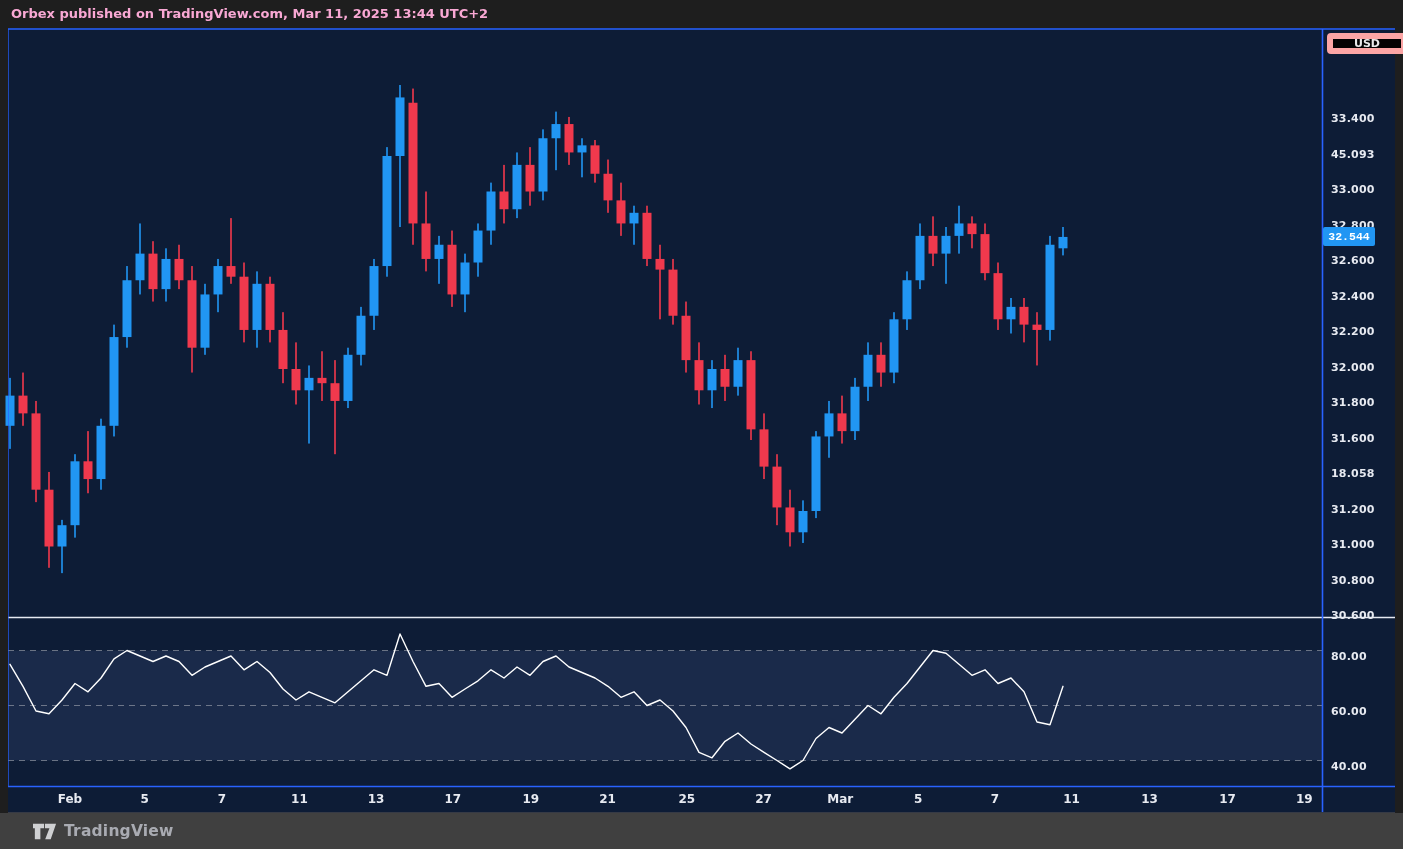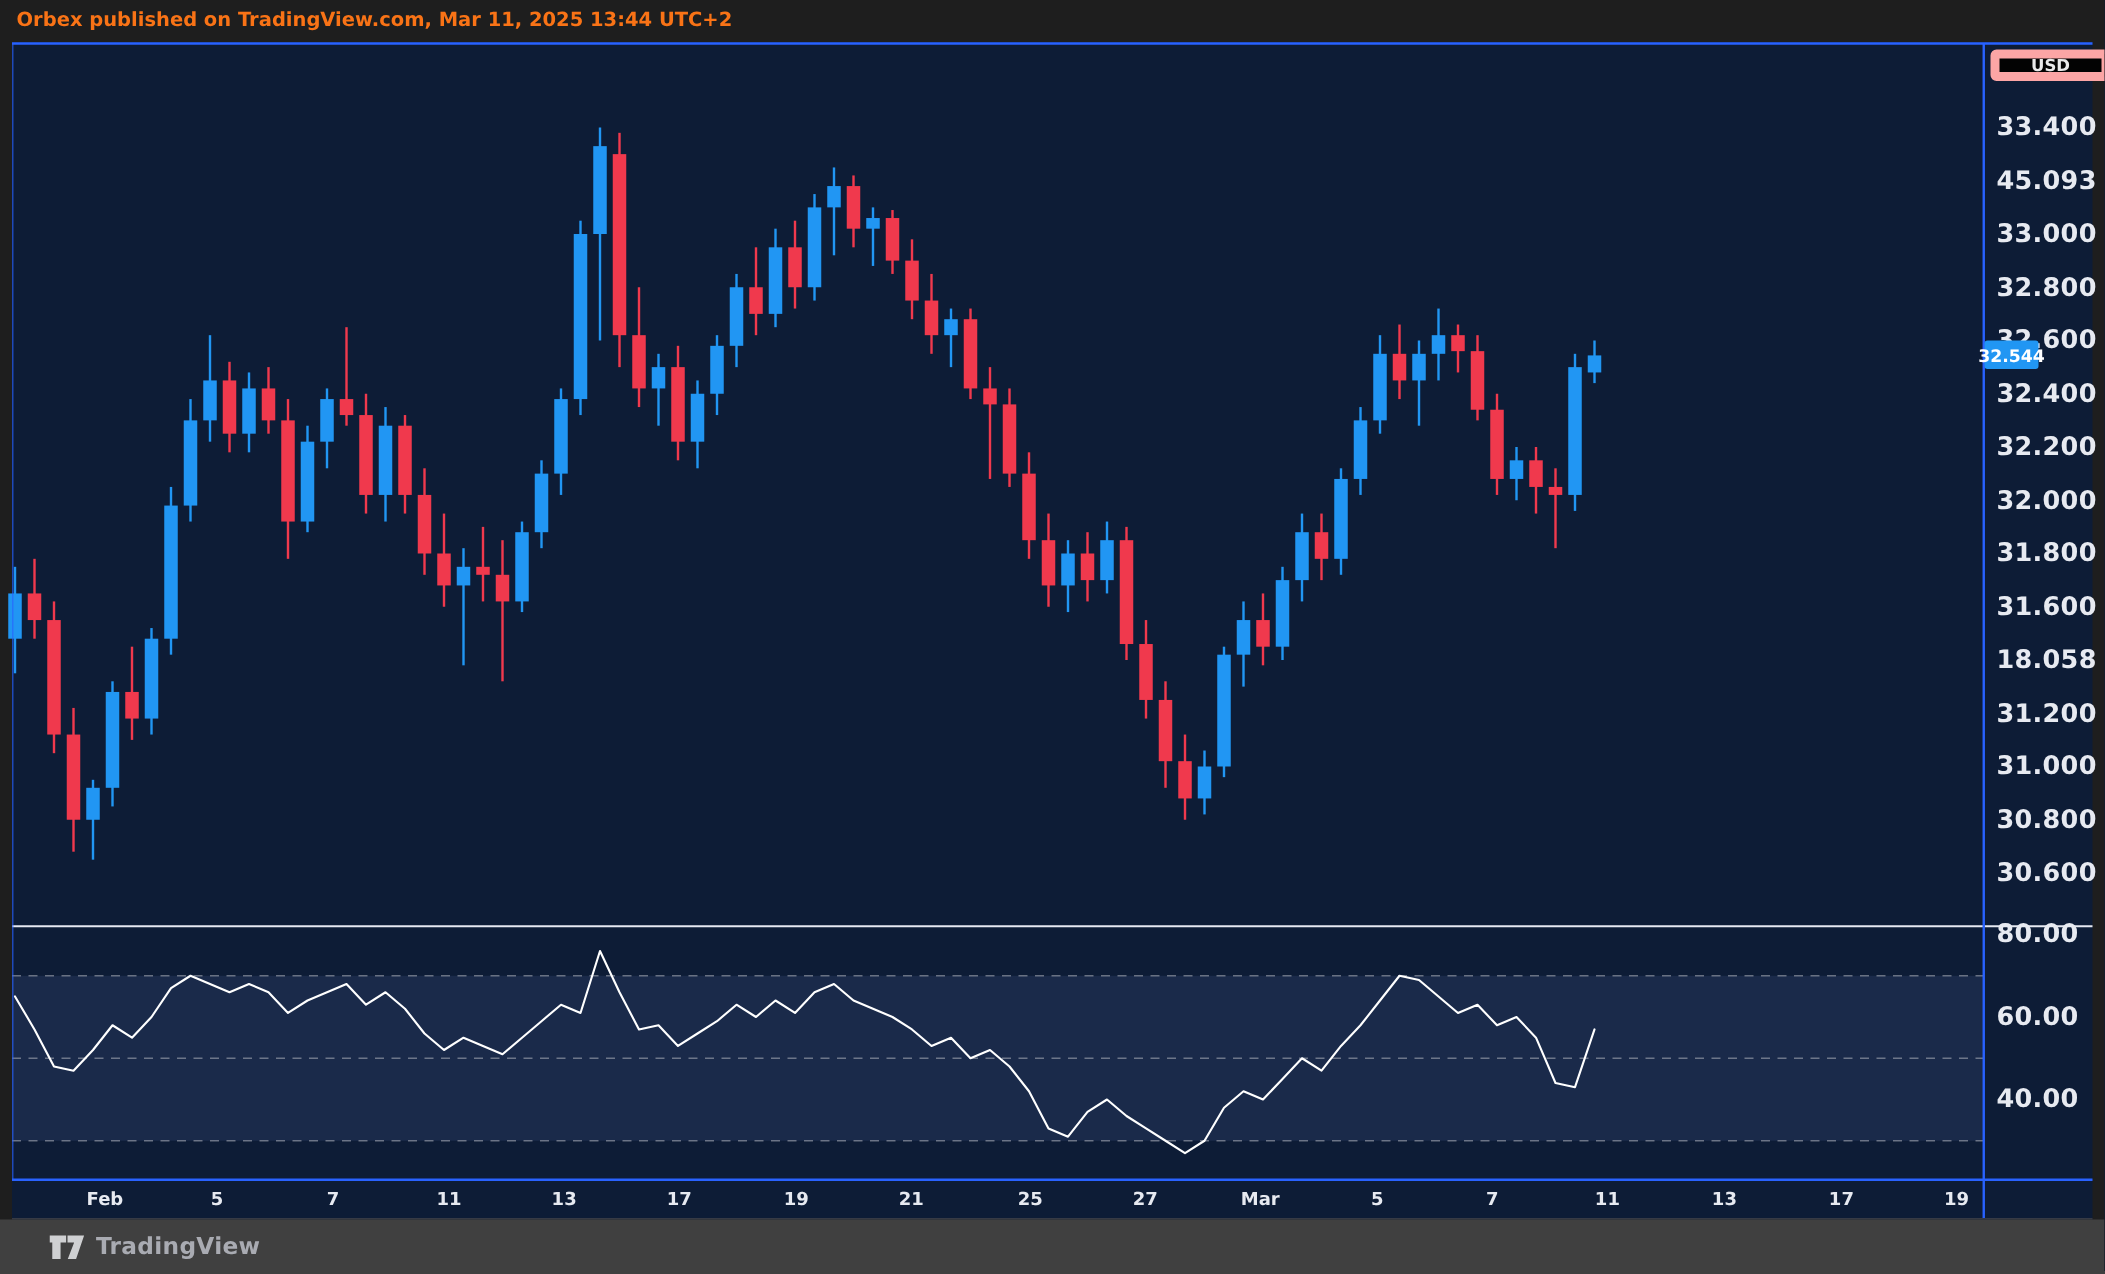--- a/index.html
+++ b/index.html
@@ -3,48 +3,48 @@
 <meta charset="utf-8">
 <style>
   html,body{margin:0;padding:0;}
   body{
     width:1403px;height:849px;position:relative;overflow:hidden;
     background:#1e1e1e;
     font-family:"DejaVu Sans","Liberation Sans",sans-serif;
   }
   .header-bar{
     position:absolute;left:0;top:0;width:1403px;height:28px;
-    background:#1e1e1e;color:#f97316;
+    background:#1e1e1e;color:#f9a8d4;
     font-size:13px;font-weight:bold;line-height:28px;
     padding-left:11px;box-sizing:border-box;white-space:nowrap;
   }
   .chart-inset{
     position:absolute;left:8px;top:28px;width:1387px;height:785px;
     background:#0d1c36;
   }
   #chart-svg{position:absolute;left:0;top:0;width:1403px;height:849px;pointer-events:none;}
   .price-tick,.rsi-tick{
-    position:absolute;color:#e7eaf1;font-size:17px;font-weight:700;
-    transform:translateY(-50%);white-space:nowrap;letter-spacing:0.2px;
+    position:absolute;color:#e7eaf1;font-size:11px;font-weight:700;
+    transform:translateY(-50%);white-space:nowrap;letter-spacing:0.2px;margin-top:33px;
   }
   .time-tick{
     position:absolute;color:#e7eaf1;font-size:12px;font-weight:700;
     transform:translateX(-50%);top:786px;line-height:26px;white-space:nowrap;margin-left:32px;
   }
   .currency-chip{
     position:absolute;left:1327px;top:33px;width:80px;height:21px;
     background:#030303;border:6px solid #fca5a5;border-radius:4px;
     color:#e9e9ea;font-size:11px;font-weight:700;
     display:flex;align-items:center;justify-content:center;box-sizing:border-box;
   }
   .last-price-chip{
-    position:absolute;left:1323px;width:36px;height:19px;
+    position:absolute;left:1323px;width:52px;height:19px;
     background:#2196f3;border-radius:2px;color:#ffffff;
     font-size:11.5px;font-weight:700;
-    display:flex;align-items:center;justify-content:center;
+    display:flex;align-items:center;justify-content:center;font-family:Liberation Mono, monospace;
   }
   .footer-bar{
     position:absolute;left:0;top:813px;width:1403px;height:36px;
     background:#404040;display:flex;align-items:center;
   }
   .tv-logo{margin-left:33px;display:block;}
   .tv-wordmark{
     margin-left:7px;color:#a9abb2;font-size:15.5px;font-weight:700;letter-spacing:0.2px;
   }
 </style>

